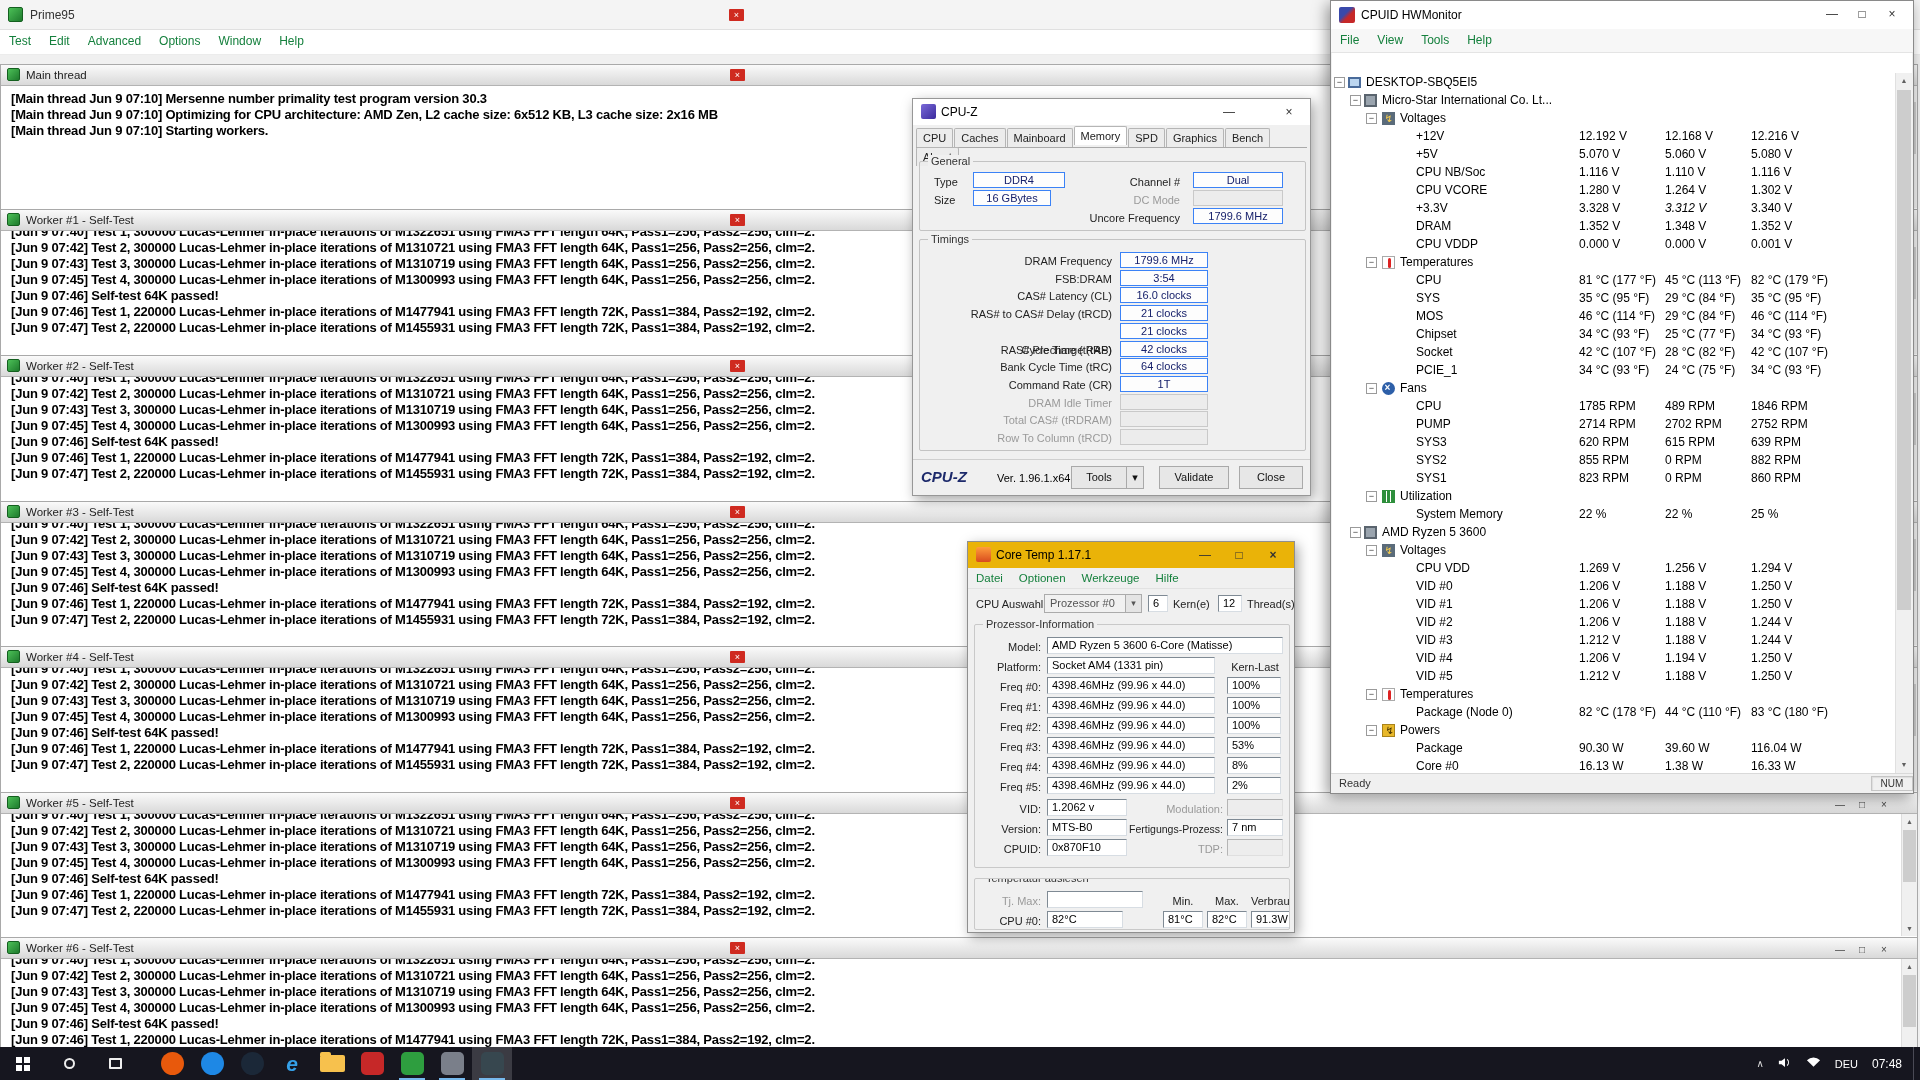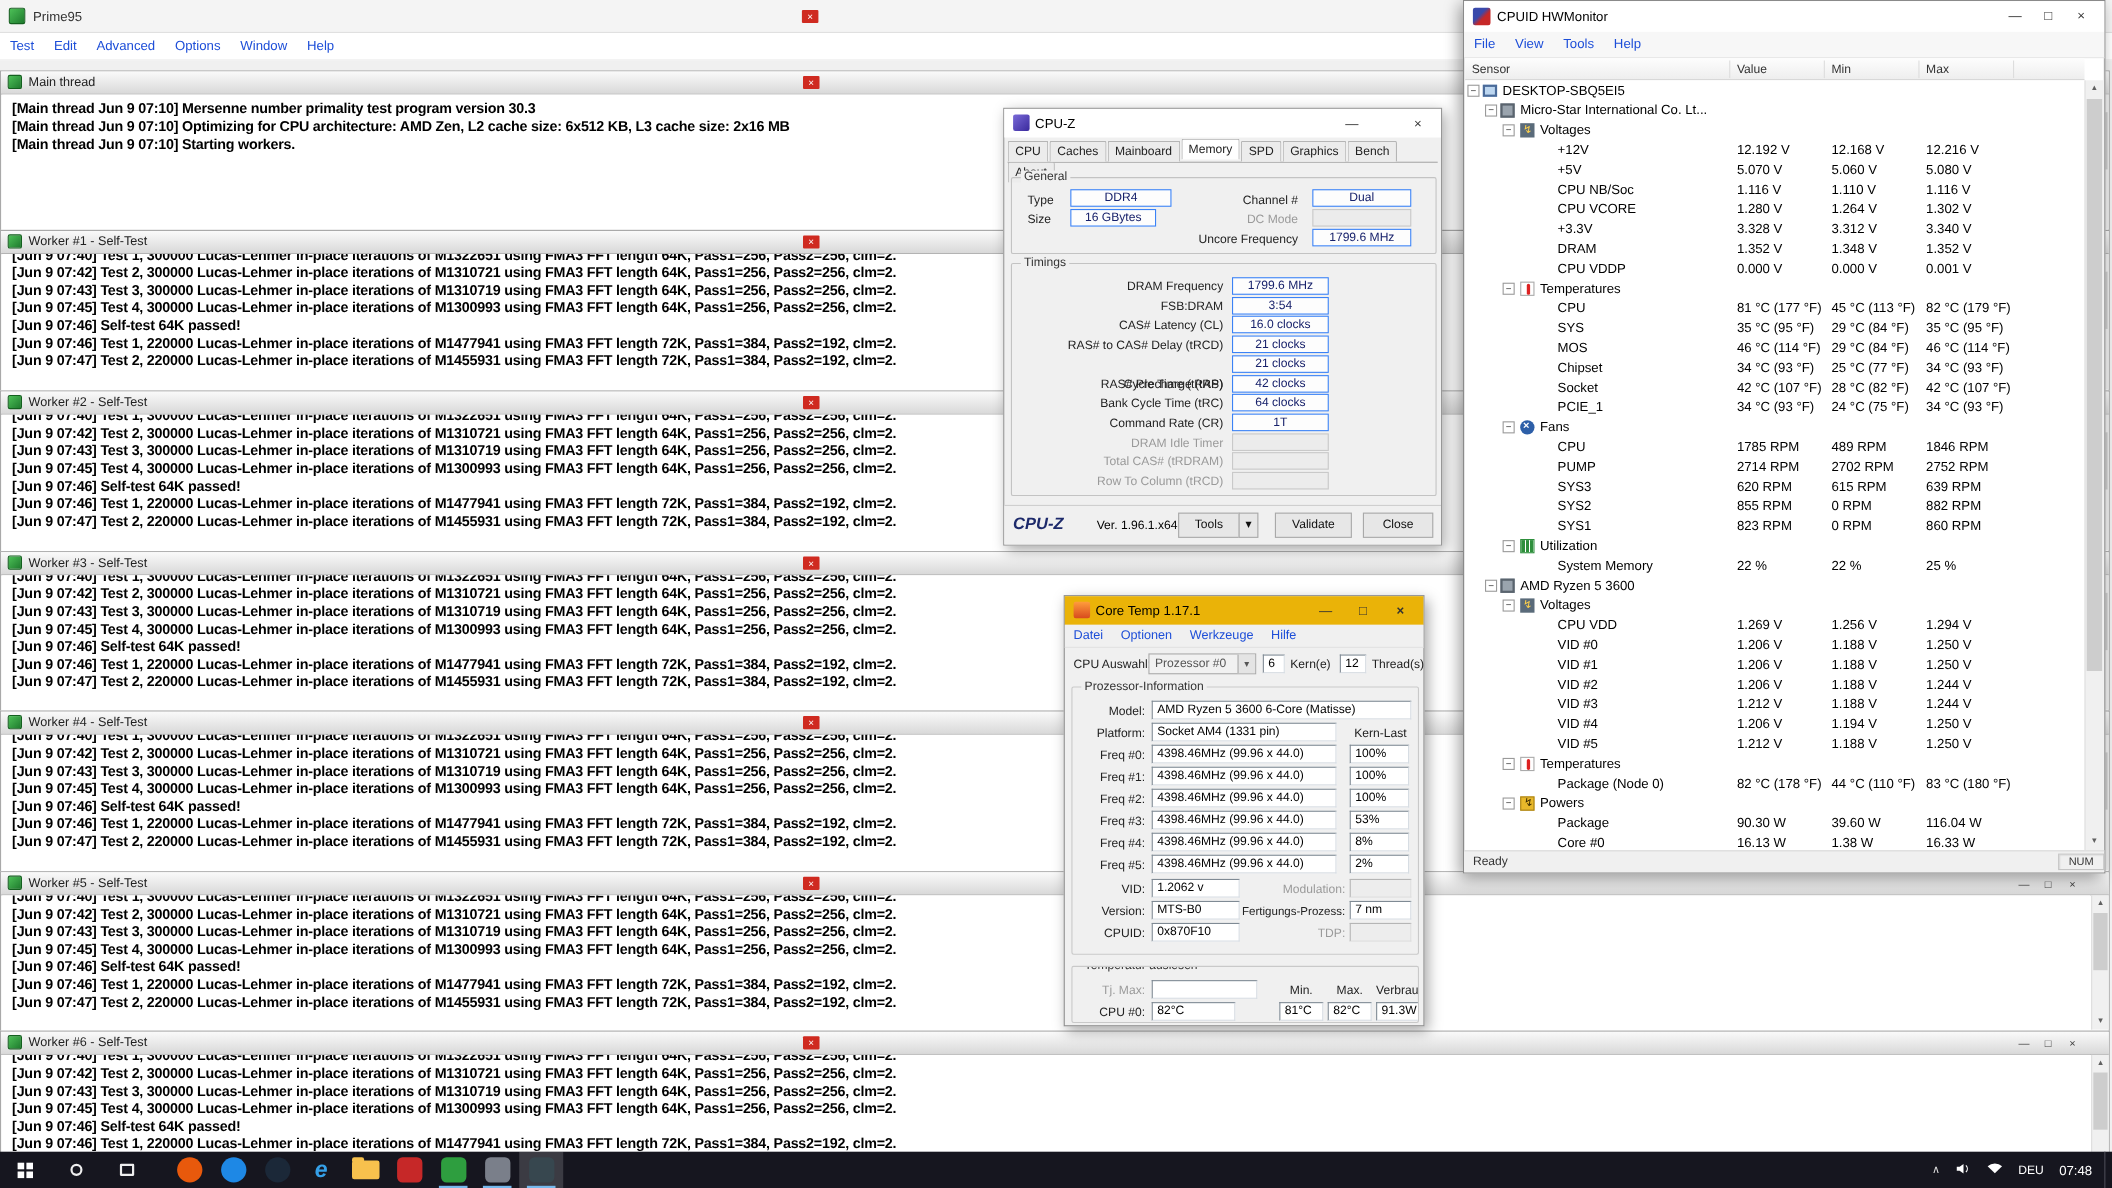--- a/index.html
+++ b/index.html
@@ -1,18 +1,18 @@
 <!DOCTYPE html>
 <html><head>
 <meta charset="utf-8">
 <style>
   *{box-sizing:border-box;margin:0;padding:0}
   html,body{width:1920px;height:1080px;overflow:hidden;background:#2b5b8a;
     font-family:"Liberation Sans","DejaVu Sans",sans-serif;}
-  .menu-item{display:inline-block;padding:4px 9px;font-size:12px;color:#1d4ed8;cursor:default}
+  .menu-item{display:inline-block;padding:4px 9px;font-size:12px;color:#15803d;cursor:default}
 
   
   #prime95{position:absolute;left:0;top:0;width:1920px;height:1048px;background:#f0f0f0;overflow:hidden;z-index:1}
   .p95-title{position:absolute;left:0;top:0;width:100%;height:30px;background:#f4f4f4;border-bottom:1px solid #e0e0e0}
   .p95-title .ttext{position:absolute;left:30px;top:8px;font-size:12px;color:#333}
   .p95icon{position:absolute;left:8px;top:7px;width:15px;height:15px;border-radius:2px;
     background:linear-gradient(135deg,#4cc057,#1e7a2d);border:1px solid #14601f}
   .p95icon.sm{left:6px;top:3px;width:13px;height:13px}
   .p95-menu{position:absolute;left:0;top:30px;width:100%;height:25px;background:#fff;border-bottom:1px solid #ececec}
   #p95-client{position:absolute;left:0;top:0;right:0;bottom:0}
@@ -450,30 +450,20 @@
   <div id="hwm">
     <div class="hwm-title">
       <span class="hwm-icon"></span>
       <span class="ttext">CPUID HWMonitor</span>
       <span class="winbtn" style="right:66px">—</span>
       <span class="winbtn" style="right:36px">□</span>
       <span class="winbtn" style="right:6px">×</span>
     </div>
     <div class="hwm-menu"><span class="menu-item">File</span><span class="menu-item">View</span><span class="menu-item">Tools</span><span class="menu-item">Help</span></div>
     <div class="hwm-body">
-      <div class="hwm-cols">
-        <span class="hcol" style="left:6px">Sensor</span>
-        <span class="hcol" style="left:247px">Value</span>
-        <span class="hcol" style="left:333px">Min</span>
-        <span class="hcol" style="left:419px">Max</span>
-        <span class="hsep" style="left:240px"></span>
-          <span class="hsep" style="left:326px"></span>
-        <span class="hsep" style="left:412px"></span>
-          <span class="hsep" style="left:498px"></span>
-      </div>
       <div id="hwm-tree">
           <div class="hrow">
             <span class="hexp" style="left: 2px;">−</span>
             <span class="hicon ic-computer" style="left: 16px;"></span>
             <span class="hlabel" style="left: 34px;">DESKTOP-SBQ5EI5</span>
           </div>
           <div class="hrow">
             <span class="hexp" style="left: 18px;">−</span>
             <span class="hicon ic-chip" style="left: 32px;"></span>
             <span class="hlabel" style="left: 50px;">Micro-Star International Co. Lt...</span>
@@ -503,21 +493,21 @@
           </div>
           <div class="hrow">
             <span class="hlabel" style="left: 84px;">CPU VCORE</span>
             <span class="hval" style="left: 247px;">1.280 V</span>
             <span class="hval" style="left: 333px;">1.264 V</span>
             <span class="hval" style="left: 419px;">1.302 V</span>
           </div>
           <div class="hrow">
             <span class="hlabel" style="left: 84px;">+3.3V</span>
             <span class="hval" style="left: 247px;">3.328 V</span>
-            <span class="hval" style="left: 333px;">3.312 V</span>
+            <span class="hval" style="left: 333px; font-style: italic;">3.312 V</span>
             <span class="hval" style="left: 419px;">3.340 V</span>
           </div>
           <div class="hrow">
             <span class="hlabel" style="left: 84px;">DRAM</span>
             <span class="hval" style="left: 247px;">1.352 V</span>
             <span class="hval" style="left: 333px;">1.348 V</span>
             <span class="hval" style="left: 419px;">1.352 V</span>
           </div>
           <div class="hrow">
             <span class="hlabel" style="left: 84px;">CPU VDDP</span>

